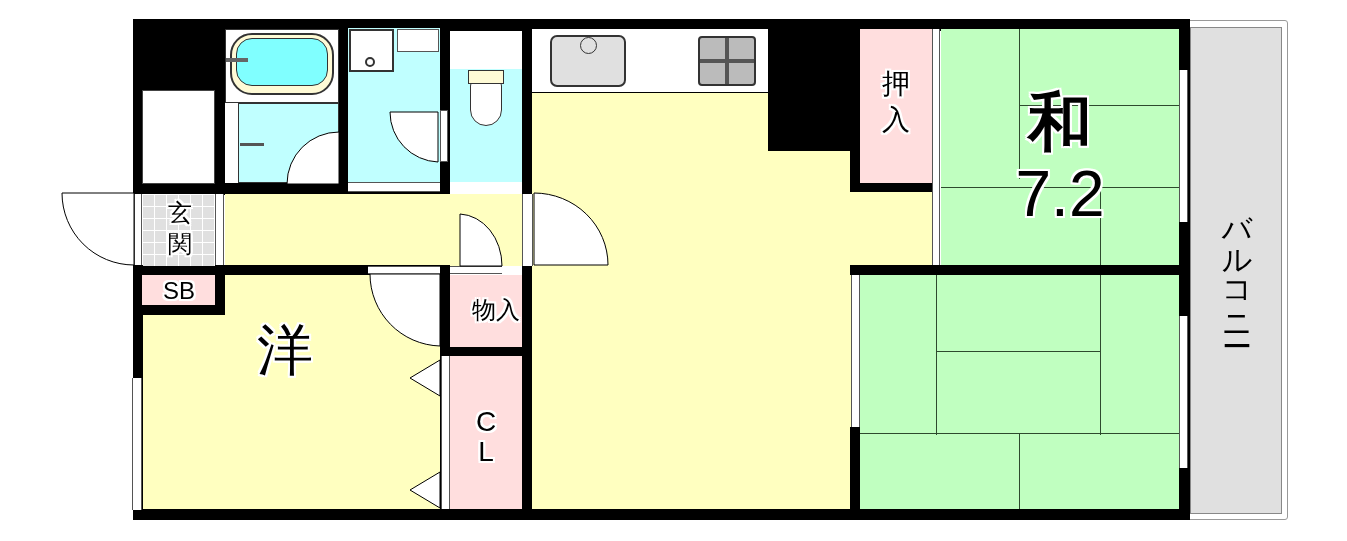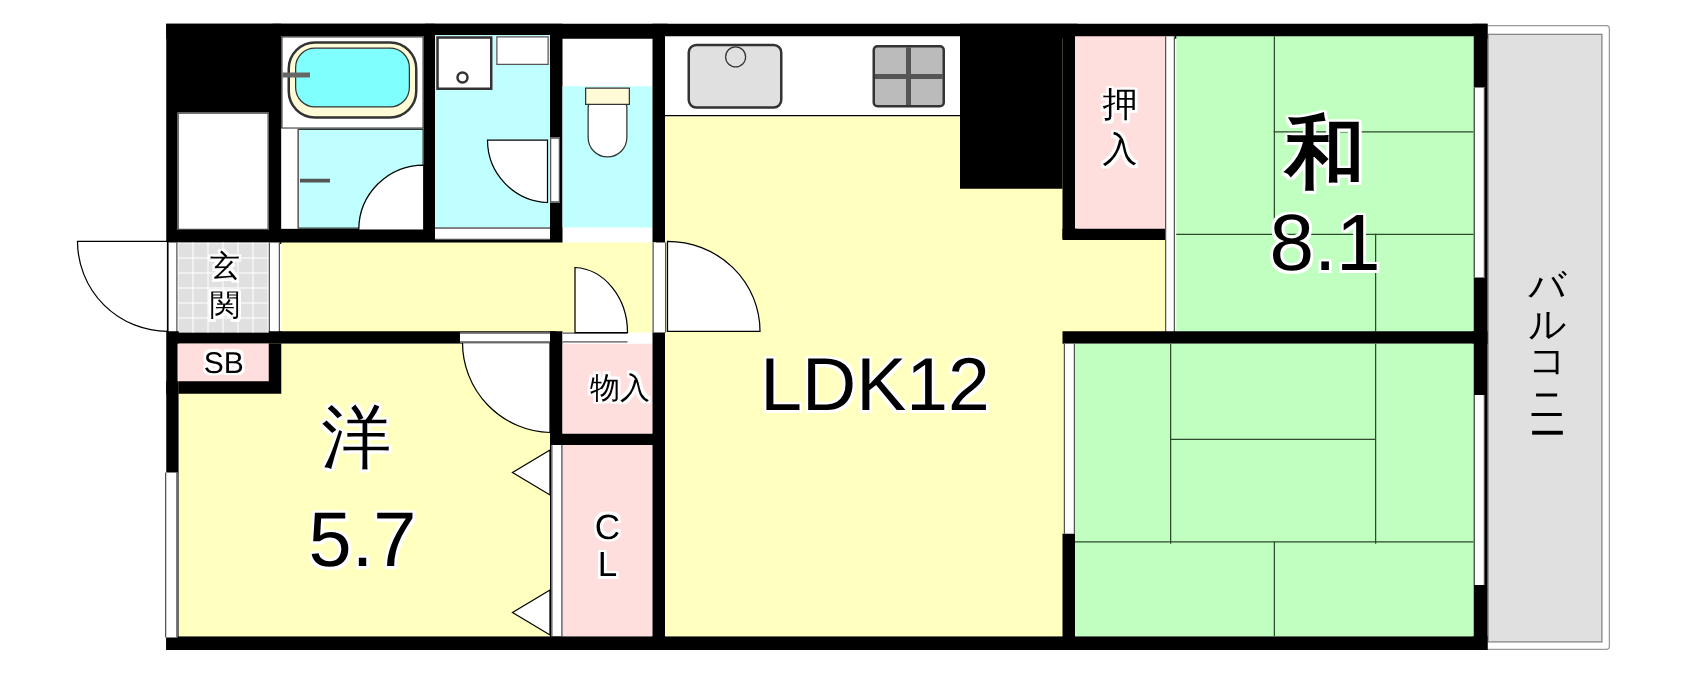--- a/index.html
+++ b/index.html
@@ -78,21 +78,20 @@
   <div class="abs wall" style="left:215px;top:265px;width:10px;height:50px;"></div>
   <div class="abs wall" style="left:133px;top:305px;width:92px;height:10px;"></div>
   <div class="abs wall" style="left:133px;top:265px;width:10px;height:255px;"></div>
 
   <div class="abs" style="left:143px;top:275px;width:298px;height:234px;background:#ffffc0;"></div>
   <div class="abs wall" style="left:143px;top:275px;width:82px;height:40px;"></div>
   <div class="abs" style="left:142px;top:275px;width:73px;height:30px;background:#ffdede;"></div>
   <div class="lbl small" style="left:150px;top:279px;width:58px;font-family:'Liberation Sans',sans-serif;">SB</div>
   <div class="abs win" style="left:132px;top:378px;width:10px;height:132px;"></div>
   <div class="lbl big" style="left:250px;top:322px;width:70px;font-size:56px;">洋</div>
-  <div class="lbl big" style="left:230px;top:402px;width:120px;font-size:62px;">5.7</div>
   <svg class="abs" style="left:368px;top:272px;" width="74" height="76" viewBox="0 0 74 76">
     <path d="M2 2 A72 72 0 0 0 72 74 L72 2 Z" fill="#fff" stroke="#000" stroke-width="1"></path>
   </svg>
   <div class="abs winh" style="left:368px;top:266px;width:72px;height:8px;"></div>
   <svg class="abs" style="left:408px;top:358px;" width="34" height="152" viewBox="0 0 34 152">
     <path d="M32 2 L2 20 L32 38 Z" fill="#fff" stroke="#000" stroke-width="1"></path>
     <path d="M32 114 L2 132 L32 150 Z" fill="#fff" stroke="#000" stroke-width="1"></path>
   </svg>
 
   <div class="abs wall" style="left:440px;top:265px;width:10px;height:255px;"></div>
@@ -115,35 +114,34 @@
   <div class="abs" style="left:550px;top:35px;width:76px;height:52px;background:#e0e0e0;border:2px solid #333;border-radius:7px;"></div>
   <div class="abs" style="left:580px;top:37px;width:17px;height:17px;border:1px solid #333;border-radius:50%;background:#e0e0e0;"></div>
   <div class="abs" style="left:698px;top:36px;width:58px;height:50px;background:#bbb;border:2px solid #333;border-radius:4px;
        background-image: linear-gradient(90deg, transparent 46%, #555 46%, #555 54%, transparent 54%), linear-gradient(transparent 46%, #555 46%, #555 54%, transparent 54%);"></div>
   <div class="abs wall" style="left:768px;top:19px;width:82px;height:132px;"></div>
   <div class="abs wall" style="left:850px;top:19px;width:12px;height:172px;"></div>
   <div class="abs win" style="left:522px;top:194px;width:11px;height:72px;"></div>
   <svg class="abs" style="left:532px;top:191px;" width="78" height="76" viewBox="0 0 78 76">
     <path d="M2 2 A74 72 0 0 1 76 74 L2 74 Z" fill="#fff" stroke="#000" stroke-width="1"></path>
   </svg>
-  <div class="lbl big" style="left:580px;top:278px;width:240px;font-size:60px;">LDK12</div>
 
   <div class="abs" style="left:860px;top:29px;width:72px;height:154px;background:#ffdede;"></div>
   <div class="abs wall" style="left:850px;top:183px;width:85px;height:9px;"></div>
   <div class="lbl small" style="left:876px;top:70px;width:40px;font-size:28px;">押</div>
   <div class="lbl small" style="left:876px;top:106px;width:40px;font-size:28px;">入</div>
   <div class="abs win" style="left:932px;top:29px;width:8px;height:240px;"></div>
 
   <div class="abs" style="left:941px;top:29px;width:238px;height:236px;background:#c0ffc0;"></div>
   <div class="tatami" style="left:1019px;top:29px;width:1px;height:150px;"></div>
   <div class="tatami" style="left:1019px;top:105px;width:160px;height:1px;"></div>
   <div class="tatami" style="left:941px;top:187px;width:238px;height:1px;"></div>
   <div class="tatami" style="left:1100px;top:187px;width:1px;height:78px;"></div>
   <div class="lbl big" style="left:1015px;top:90px;width:90px;font-size:64px;font-weight:bold;">和</div>
-  <div class="lbl big" style="left:1000px;top:162px;width:120px;font-size:64px;">8.1</div>
+  <div class="lbl big" style="left:1000px;top:162px;width:120px;font-size:64px;">7.2</div>
   <div class="abs win" style="left:1179px;top:70px;width:9px;height:152px;"></div>
 
   <div class="abs wall" style="left:850px;top:265px;width:340px;height:10px;"></div>
 
   <div class="abs" style="left:860px;top:275px;width:319px;height:234px;background:#c0ffc0;"></div>
   <div class="tatami" style="left:936px;top:275px;width:1px;height:160px;"></div>
   <div class="tatami" style="left:1100px;top:275px;width:1px;height:160px;"></div>
   <div class="tatami" style="left:936px;top:351px;width:164px;height:1px;"></div>
   <div class="tatami" style="left:860px;top:433px;width:319px;height:1px;"></div>
   <div class="tatami" style="left:1019px;top:433px;width:1px;height:76px;"></div>

